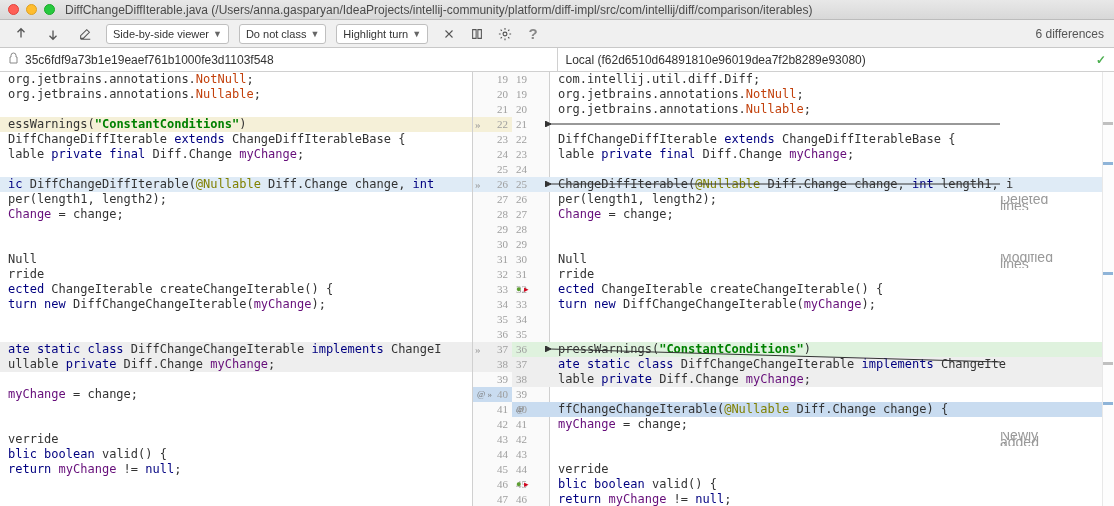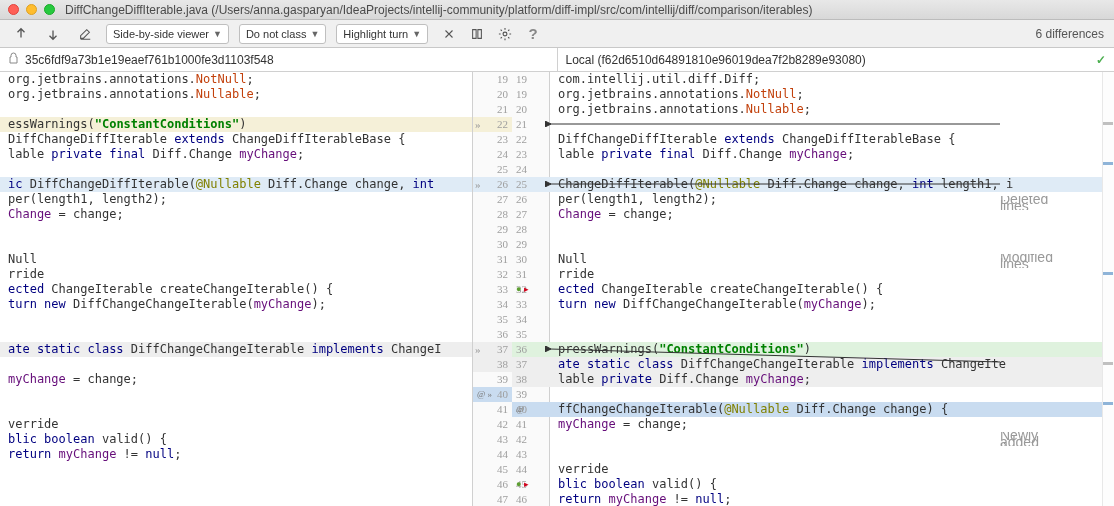--- a/index.html
+++ b/index.html
@@ -164,20 +164,21 @@
       <div class="pane-row "><div class="code"><span class="fld">Change</span> = change;</div></div>
       <div class="pane-row "><div class="code"></div></div>
       <div class="pane-row "><div class="code"></div></div>
       <div class="pane-row "><div class="code">Null</div></div>
       <div class="pane-row "><div class="code">rride</div></div>
       <div class="pane-row "><div class="code"><span class="kw">ected</span> ChangeIterable createChangeIterable() {</div></div>
       <div class="pane-row "><div class="code"><span class="kw">turn new</span> DiffChangeChangeIterable(<span class="fld">myChange</span>);</div></div>
       <div class="pane-row "><div class="code"></div></div>
       <div class="pane-row "><div class="code"></div></div>
       <div class="pane-row hl-gray"><div class="code"><span class="kw">ate static class</span> DiffChangeChangeIterable <span class="kw">implements</span> ChangeI</div></div>
+      <div class="pane-row hl-gray"><div class="code">ullable <span class="kw">private</span> Diff.Change <span class="fld">myChange</span>;</div></div>
       <div class="pane-row "><div class="code"></div></div>
       <div class="pane-row "><div class="code"><span class="fld">myChange</span> = change;</div></div>
       <div class="pane-row "><div class="code"></div></div>
       <div class="pane-row "><div class="code"></div></div>
       <div class="pane-row "><div class="code">verride</div></div>
       <div class="pane-row "><div class="code"><span class="kw">blic boolean</span> valid() {</div></div>
       <div class="pane-row "><div class="code"><span class="kw">return </span><span class="fld">myChange</span> != <span class="kw">null</span>;</div></div>
       <div class="pane-row "><div class="code"></div></div>
     </div>
   <div class="gutter-mid">

